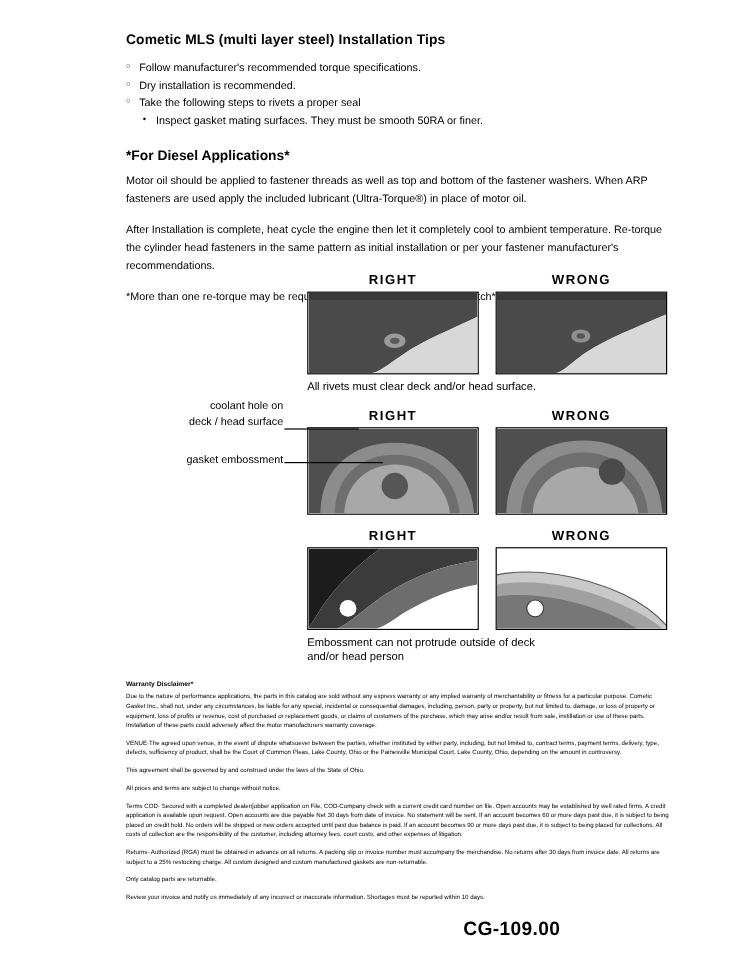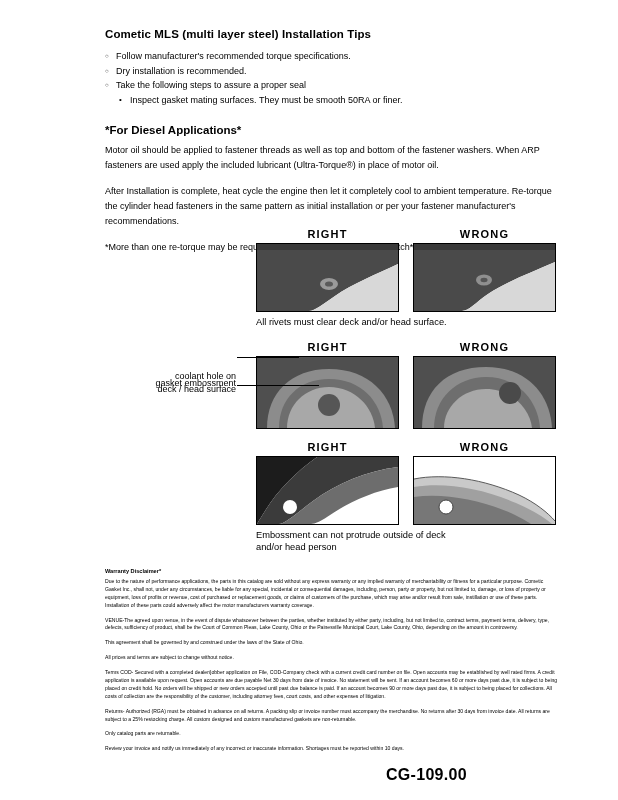--- a/index.html
+++ b/index.html
@@ -126,21 +126,20 @@
 
   
   .callouts {
     position: absolute;
     left: 108px;
     top: 332px;
     width: 128px;
     text-align: right;
     font-size: 9px;
     line-height: 1.45;
-    margin-top: 38px;
   }
   .callout2 {
     position: absolute;
     left: 88px;
     top: 378px;
     width: 148px;
     text-align: right;
     font-size: 9px;
   }
   .leader {
@@ -179,21 +178,21 @@
 <body>
 
 <div class="page">
 
   <div class="content">
     <h1 class="title">Cometic MLS (multi layer steel) Installation Tips</h1>
 
     <ul class="bullets">
       <li>Follow manufacturer's recommended torque specifications.</li>
       <li>Dry installation is recommended.</li>
-      <li>Take the following steps to assure a proper seal</li>
+      <li>Take the following steps to rivets a proper seal</li>
     </ul>
     <ul class="sub">
       <li>Inspect gasket mating surfaces.  They must be smooth 50RA or finer.</li>
     </ul>
 
     <h2 class="subhead">*For Diesel Applications*</h2>
     <p class="body">Motor oil should be applied to fastener threads as well as top and bottom of the fastener washers. When ARP fasteners are used apply the included lubricant (Ultra-Torque®) in place of motor oil.</p>
     <p class="body">After Installation is complete, heat cycle the engine then let it completely cool to ambient temperature. Re-torque the cylinder head fasteners in the same pattern as initial installation or per your fastener manufacturer's recommendations.</p>
     <p class="body last">*More than one re-torque may be required to achieve proper fastener stretch*</p>
   </div>

